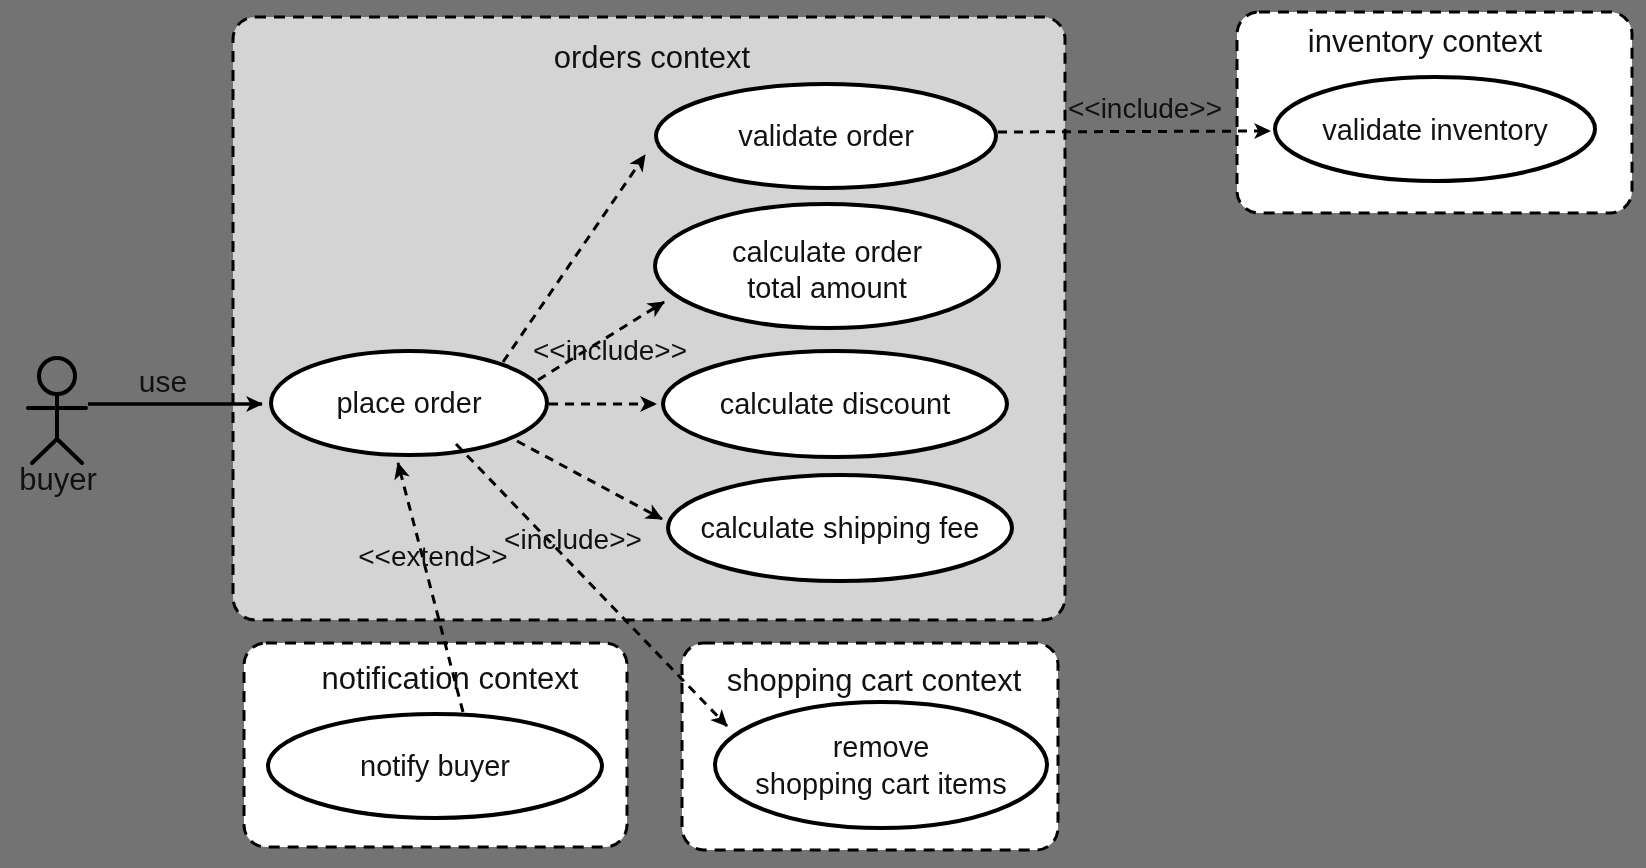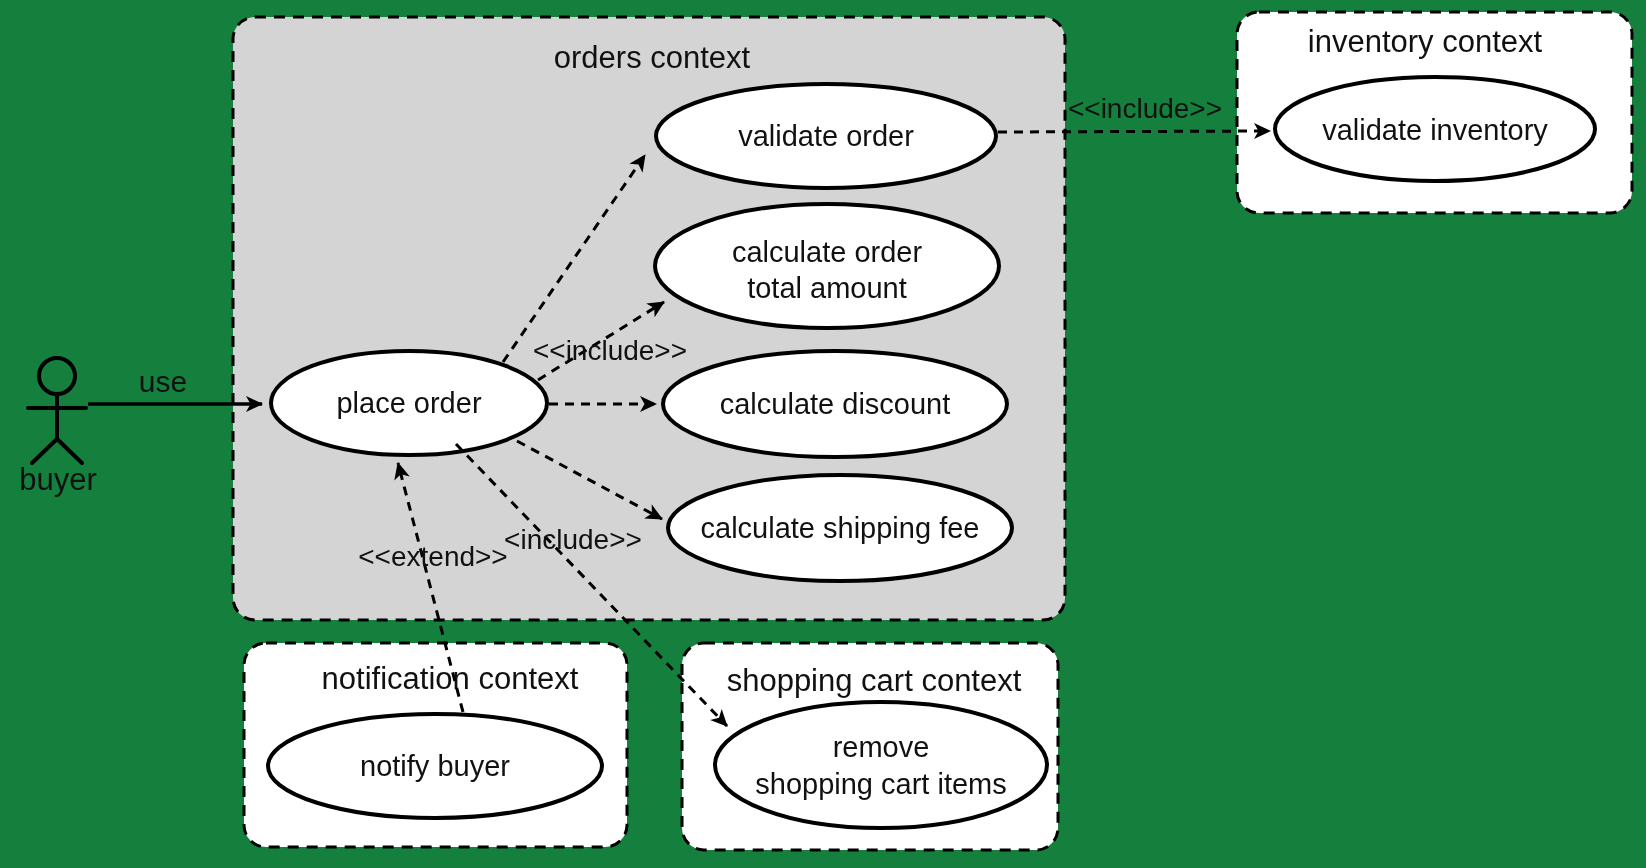--- a/index.html
+++ b/index.html
@@ -4,21 +4,21 @@
 <style>
   html, body {
     margin: 0;
     padding: 0;
     background: #ffffff;
   }
   .stage {
     position: relative;
     width: 1646px;
     height: 868px;
-    background: #15803d;
+    background: #737373;
     overflow: hidden;
   }
   svg { display: block; }
   text {
     font-family: "Liberation Sans", sans-serif;
     fill: #111111;
   }
   .ctx-box {
     stroke: #000000;
     stroke-width: 3;

